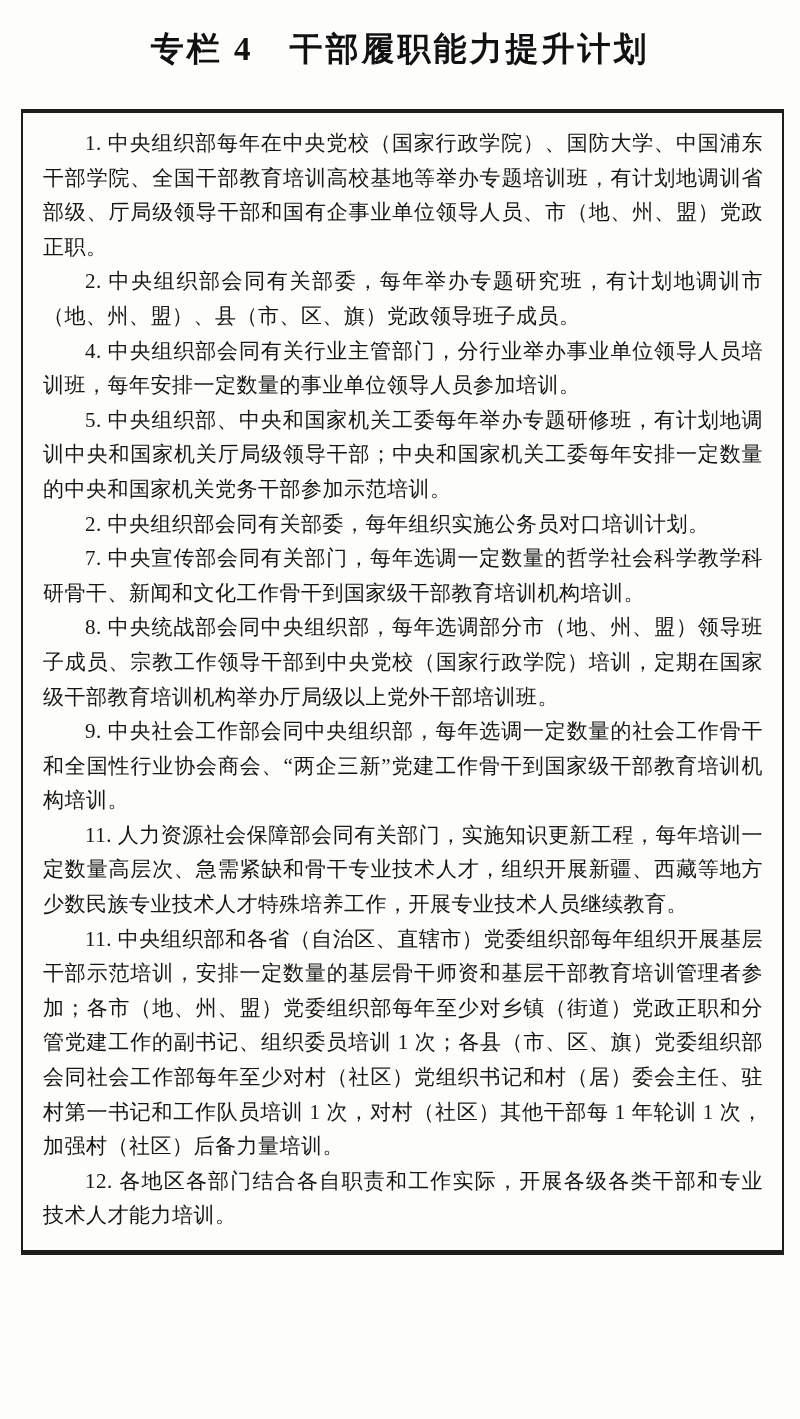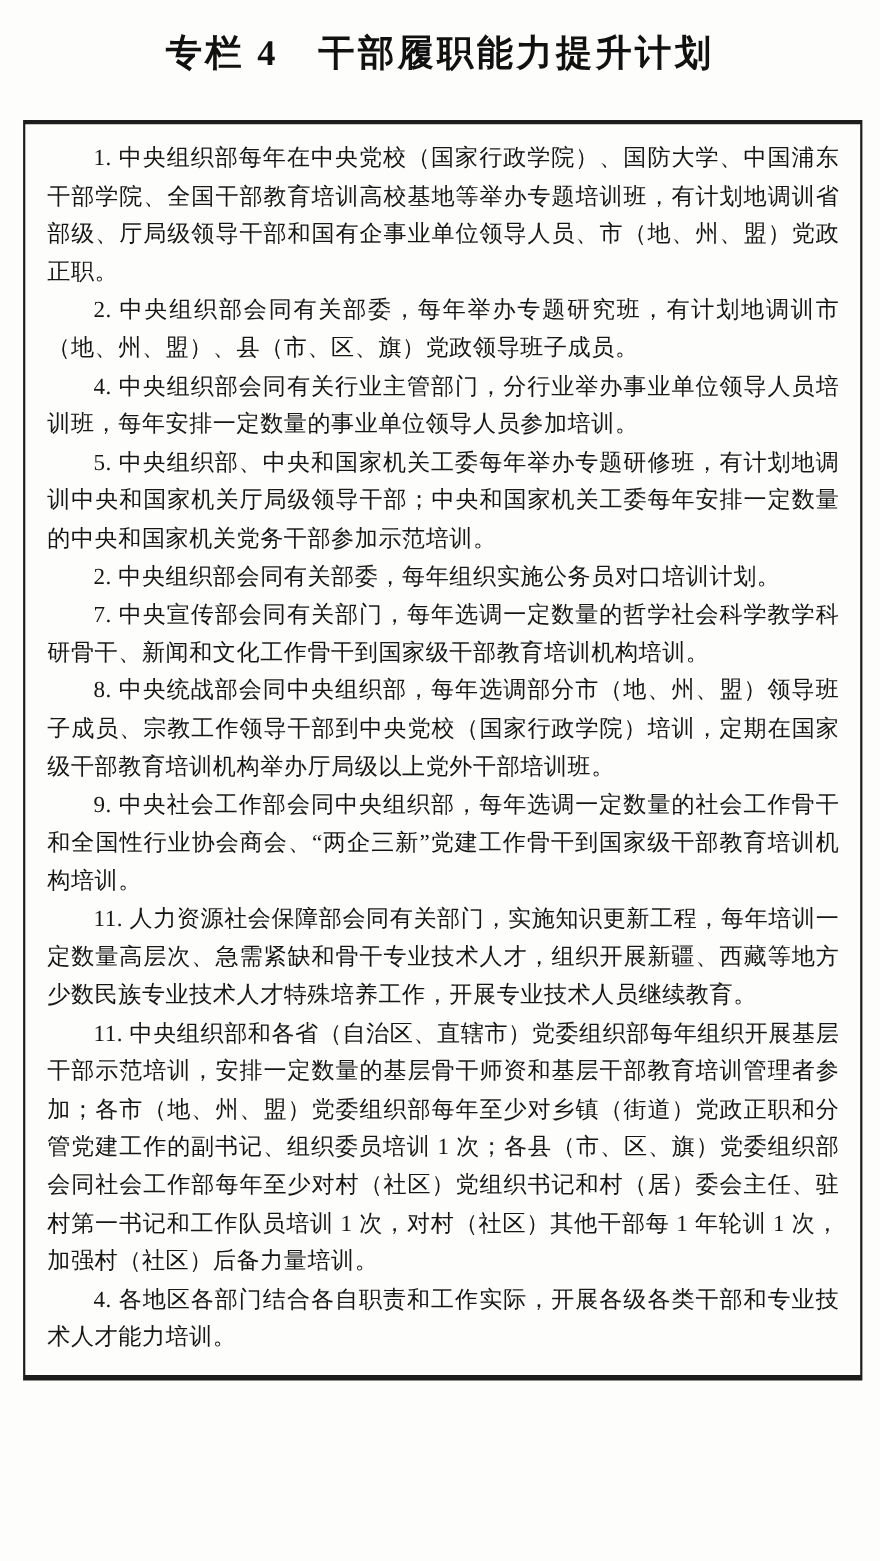--- a/index.html
+++ b/index.html
@@ -60,15 +60,15 @@
     <p>1. 中央组织部每年在中央党校（国家行政学院）、国防大学、中国浦东干部学院、全国干部教育培训高校基地等举办专题培训班，有计划地调训省部级、厅局级领导干部和国有企事业单位领导人员、市（地、州、盟）党政正职。</p>
     <p>2. 中央组织部会同有关部委，每年举办专题研究班，有计划地调训市（地、州、盟）、县（市、区、旗）党政领导班子成员。</p>
     <p>4. 中央组织部会同有关行业主管部门，分行业举办事业单位领导人员培训班，每年安排一定数量的事业单位领导人员参加培训。</p>
     <p>5. 中央组织部、中央和国家机关工委每年举办专题研修班，有计划地调训中央和国家机关厅局级领导干部；中央和国家机关工委每年安排一定数量的中央和国家机关党务干部参加示范培训。</p>
     <p>2. 中央组织部会同有关部委，每年组织实施公务员对口培训计划。</p>
     <p>7. 中央宣传部会同有关部门，每年选调一定数量的哲学社会科学教学科研骨干、新闻和文化工作骨干到国家级干部教育培训机构培训。</p>
     <p>8. 中央统战部会同中央组织部，每年选调部分市（地、州、盟）领导班子成员、宗教工作领导干部到中央党校（国家行政学院）培训，定期在国家级干部教育培训机构举办厅局级以上党外干部培训班。</p>
     <p>9. 中央社会工作部会同中央组织部，每年选调一定数量的社会工作骨干和全国性行业协会商会、“两企三新”党建工作骨干到国家级干部教育培训机构培训。</p>
     <p>11. 人力资源社会保障部会同有关部门，实施知识更新工程，每年培训一定数量高层次、急需紧缺和骨干专业技术人才，组织开展新疆、西藏等地方少数民族专业技术人才特殊培养工作，开展专业技术人员继续教育。</p>
     <p>11. 中央组织部和各省（自治区、直辖市）党委组织部每年组织开展基层干部示范培训，安排一定数量的基层骨干师资和基层干部教育培训管理者参加；各市（地、州、盟）党委组织部每年至少对乡镇（街道）党政正职和分管党建工作的副书记、组织委员培训 1 次；各县（市、区、旗）党委组织部会同社会工作部每年至少对村（社区）党组织书记和村（居）委会主任、驻村第一书记和工作队员培训 1 次，对村（社区）其他干部每 1 年轮训 1 次，加强村（社区）后备力量培训。</p>
-    <p>4. 各地区各部门结合各自职责和工作实际，开展各级各类干部和专业技术人才能力培训。</p>
+    <p>12. 各地区各部门结合各自职责和工作实际，开展各级各类干部和专业技术人才能力培训。</p>
   </div>
 </div>
 
 </body></html>

